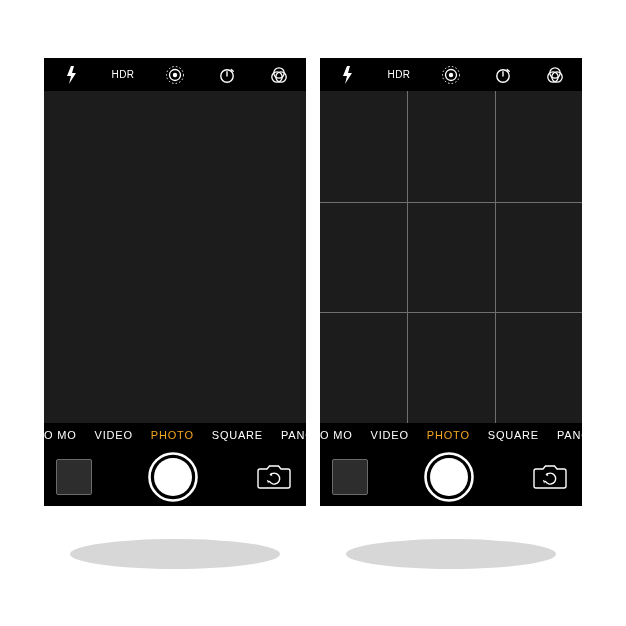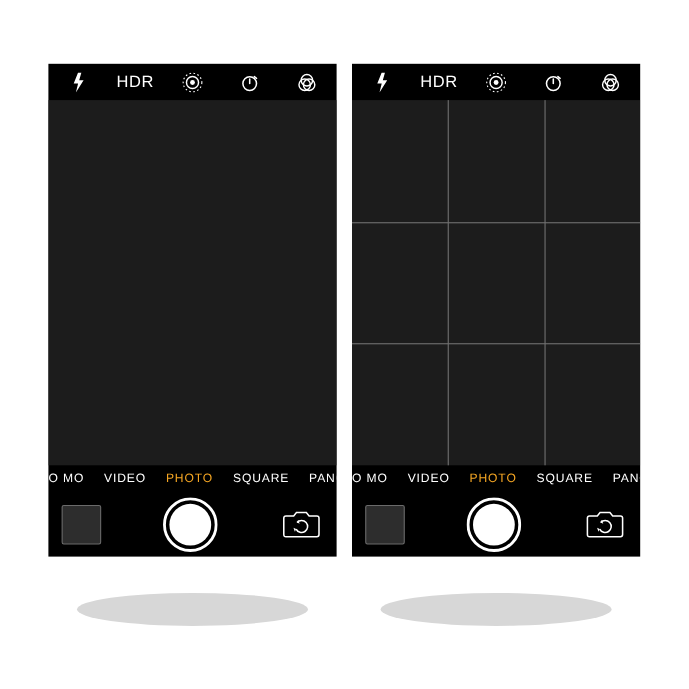--- a/index.html
+++ b/index.html
@@ -46,21 +46,21 @@
     display: flex;
     align-items: center;
     justify-content: center;
     width: 34px;
     height: 33px;
     color: #ffffff;
   }
   .top-item svg { display:block; }
   .hdr-text {
     font-weight: 500;
-    font-size: 15px;
+    font-size: 10px;
     letter-spacing: 0.5px;
   }
 
   
   .flash-badge {
     position: absolute;
     top: 38px;
     left: 50%;
     transform: translateX(-50%);
     width: 30px;

